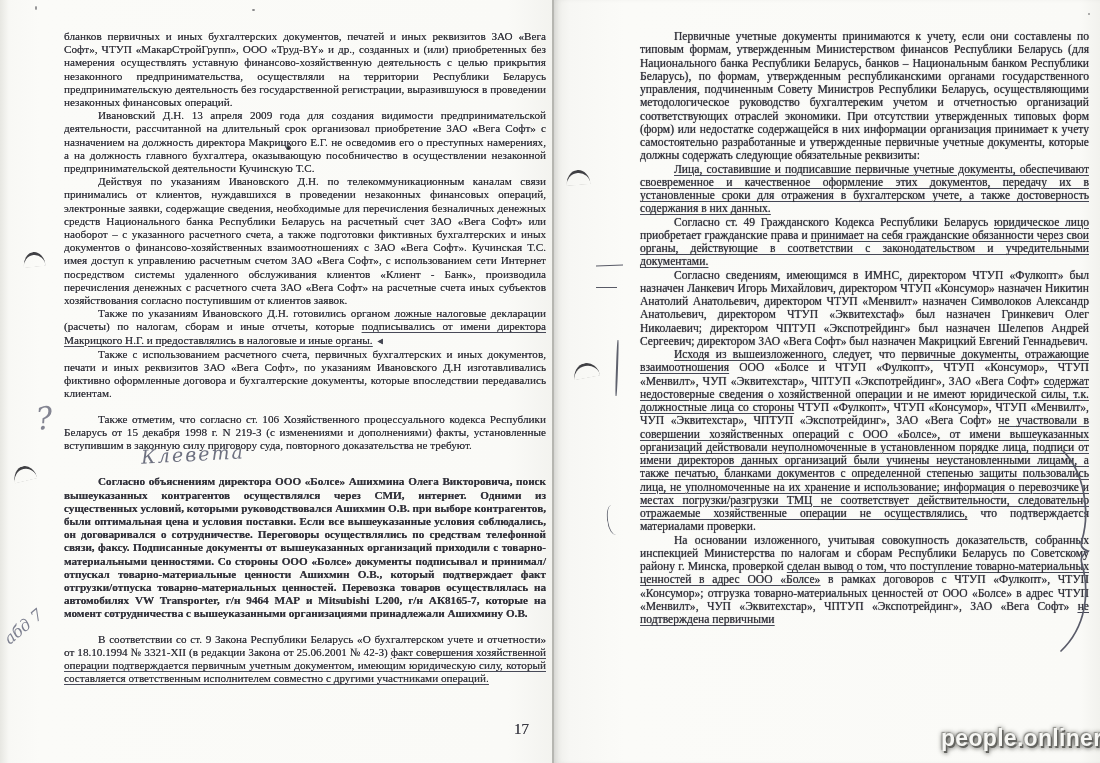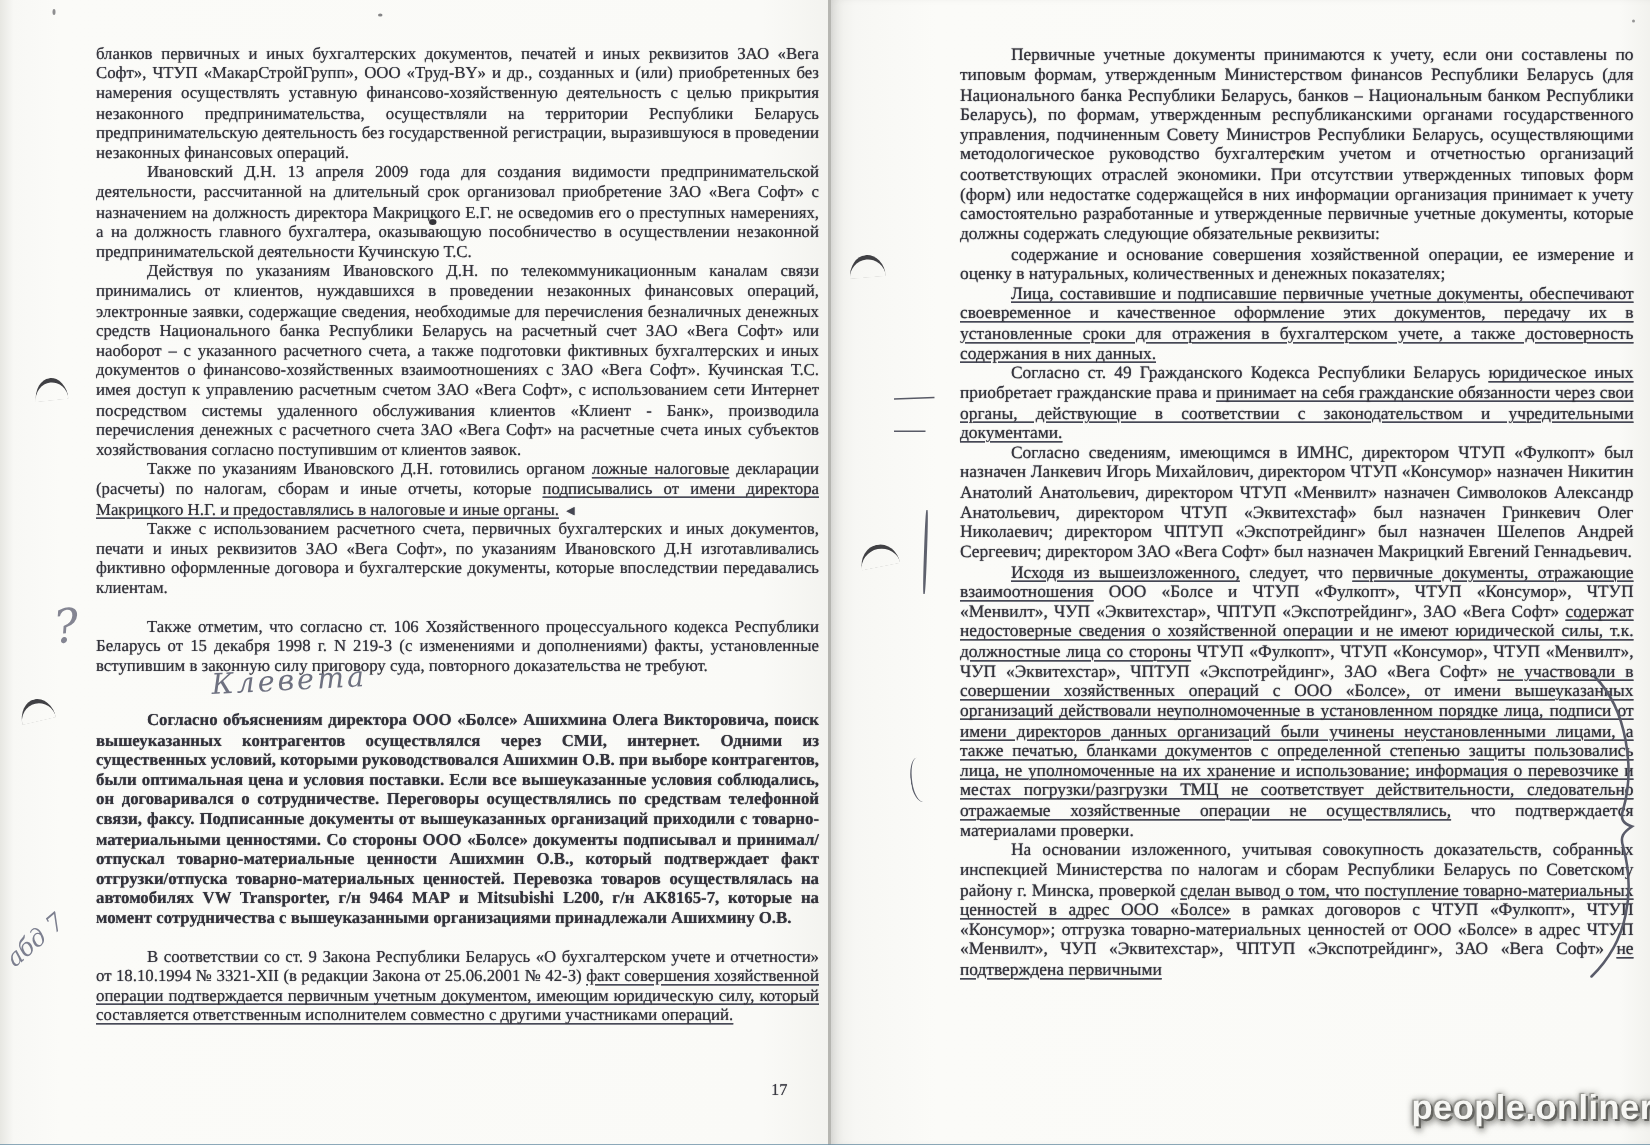--- a/index.html
+++ b/index.html
@@ -1,20 +1,20 @@
 <!DOCTYPE html>
 <html><head>
 <meta charset="utf-8">
 <style>
   html,body{margin:0;padding:0;}
   body{
     width:1100px;height:763px;overflow:hidden;position:relative;
     background:#ececе8;font-family:"Liberation Serif", serif;
   }
-  .canvas{position:absolute;inset:0;width:1100px;height:763px;background:#0c4a6e;}
+  .canvas{position:absolute;inset:0;width:1100px;height:763px;background:#7f1d1d;}
   .page{position:absolute;top:0;height:763px;}
   .page-left{
     left:0;width:552px;
     background:linear-gradient(90deg,#e7e7e2 0px,#f8f8f5 9px,#fbfbf8 40px,#fafaf7 92%,#f3f3ef 100%);
   }
   .page-right{
     left:552px;width:548px;
     border-left:2px solid #b6b6b1;
     background:linear-gradient(90deg,#ededE9 0px,#f7f7f4 16px,#fbfbf8 70px,#fafaf7 96%,#f1f1ed 100%);
     box-shadow:inset 5px 0 7px -4px rgba(40,40,40,.18);
@@ -30,21 +30,21 @@
   .text-col p.indent{text-indent:34px;}
   .text-col p.gap1{margin-top:12px;}
   .text-col p.gap2{margin-top:23px;font-weight:bold;}
   .u{
     text-decoration:underline;
     text-decoration-color:rgba(70,72,88,.8);
     text-decoration-thickness:1.3px;
     text-underline-offset:2.2px;
   }
   .pen{color:#454752;font-size:9px;letter-spacing:1px;}
-  .page-number{position:absolute;left:514px;top:721px;font-size:11px;color:#3b3b43;
+  .page-number{position:absolute;left:514px;top:721px;font-size:15px;color:#3b3b43;
     text-shadow:0 0 .5px rgba(50,50,62,.8);}
   
   .annot{position:absolute;font-family:"DejaVu Serif", serif;font-style:italic;white-space:nowrap;}
   .annot-kleveta{left:141px;top:443px;font-size:19px;color:#6e7180;letter-spacing:2px;
     transform:rotate(-3deg);}
   .annot-qmark{left:36px;top:400px;font-size:31px;color:#848592;transform:rotate(-7deg);}
   .annot-abd{left:1px;top:617px;font-size:16px;color:#7c7f8f;transform:rotate(-40deg);}
   
   .binding-arc{position:absolute;height:12px;border-top:3.6px solid #27272c;
     border-radius:50% 50% 0 0 / 100% 100% 0 0;opacity:.88;}
@@ -96,23 +96,22 @@
     <div class="annot annot-qmark">?</div>
     <div class="annot annot-kleveta">Клевета</div>
     <div class="annot annot-abd">абд 7</div>
     <div class="binding-arc arc-l1"></div>
     <div class="binding-arc arc-l2"></div>
   </section>
 
   <section class="page page-right">
     <div class="text-col" id="right-col">
         <p class="indent"><span>Первичные учетные документы принимаются к учету, если они составлены по типовым формам, утвержденным Министерством финансов Республики Беларусь (для Национального банка Республики Беларусь, банков – Национальным банком Республики Беларусь), по формам, утвержденным республиканскими органами государственного управления, подчиненным Совету Министров Республики Беларусь, осуществляющими методологическое руководство бухгалтерским учетом и отчетностью организаций соответствующих отраслей экономики. При отсутствии утвержденных типовых форм (форм) или недостатке содержащейся в них информации организация принимает к учету самостоятельно разработанные и утвержденные первичные учетные документы,  которые должны содержать следующие обязательные реквизиты:</span></p>
-        <p class="indent"><span>содержание и основание совершения хозяйственной операции, ее измерение и оценку в натуральных, количественных и денежных показателях;</span></p>
         <p class="indent"><span class="u">Лица, составившие и подписавшие первичные учетные документы, обеспечивают своевременное и качественное оформление этих документов, передачу их в установленные сроки для отражения в бухгалтерском учете, а также достоверность содержания в них данных.</span></p>
-        <p class="indent"><span>Согласно ст. 49 Гражданского Кодекса Республики Беларусь </span><span class="u">юридическое иных</span><span> приобретает гражданские права и </span><span class="u">принимает на себя гражданские обязанности через свои органы, действующие в соответствии с законодательством и учредительными документами.</span></p>
+        <p class="indent"><span>Согласно ст. 49 Гражданского Кодекса Республики Беларусь </span><span class="u">юридическое лицо</span><span> приобретает гражданские права и </span><span class="u">принимает на себя гражданские обязанности через свои органы, действующие в соответствии с законодательством и учредительными документами.</span></p>
         <p class="indent"><span>Согласно сведениям, имеющимся в ИМНС,  директором ЧТУП «Фулкопт» был назначен Ланкевич Игорь Михайлович, директором ЧТУП «Консумор» назначен Никитин Анатолий Анатольевич, директором ЧТУП «Менвилт»  назначен Символоков Александр Анатольевич, директором ЧТУП «Эквитехстаф» был назначен Гринкевич Олег Николаевич; директором ЧПТУП «Экспотрейдинг» был назначен Шелепов Андрей Сергеевич; директором ЗАО «Вега Софт» был назначен Макрицкий Евгений Геннадьевич.</span></p>
         <p class="indent"><span class="u">Исходя из вышеизложенного,</span><span> следует, что </span><span class="u">первичные документы, отражающие взаимоотношения</span><span> ООО «Болсе и ЧТУП «Фулкопт», ЧТУП «Консумор», ЧТУП «Менвилт», ЧУП «Эквитехстар», ЧПТУП «Экспотрейдинг», ЗАО «Вега Софт» </span><span class="u">содержат недостоверные сведения о хозяйственной операции и не  имеют юридической силы, т.к. должностные лица со стороны</span><span> ЧТУП «Фулкопт», ЧТУП «Консумор», ЧТУП «Менвилт», ЧУП «Эквитехстар», ЧПТУП «Экспотрейдинг», ЗАО «Вега Софт» </span><span class="u">не участвовали в совершении хозяйственных операций с ООО «Болсе», от имени вышеуказанных организаций действовали неуполномоченные в установленном порядке лица, подписи от имени директоров данных организаций были учинены неустановленными лицами, а также печатью, бланками документов с определенной степенью защиты пользовались лица, не уполномоченные на их хранение и использование; информация о перевозчике и местах погрузки/разгрузки ТМЦ не соответствует действительности, следовательно отражаемые хозяйственные операции не осуществлялись,</span><span> что подтверждается материалами проверки.</span></p>
         <p class="indent"><span>На основании изложенного, учитывая совокупность доказательств, собранных инспекцией Министерства по налогам и сборам Республики Беларусь по Советскому району г. Минска, проверкой </span><span class="u">сделан вывод о том, что поступление товарно-материальных ценностей в адрес ООО «Болсе»</span><span> в рамках договоров с ЧТУП «Фулкопт», ЧТУП «Консумор»; отгрузка товарно-материальных ценностей от ООО «Болсе» в адрес ЧТУП «Менвилт», ЧУП «Эквитехстар», ЧПТУП «Экспотрейдинг», ЗАО «Вега Софт» </span><span class="u">не подтверждена первичными</span></p>
       </div>
     <div class="binding-arc arc-r1"></div>
     <div class="binding-arc arc-r2"></div>
     <div class="margin-dash1"></div>
     <div class="margin-dash2"></div>
     <div class="margin-line"></div>
     <div class="margin-hook"></div>

